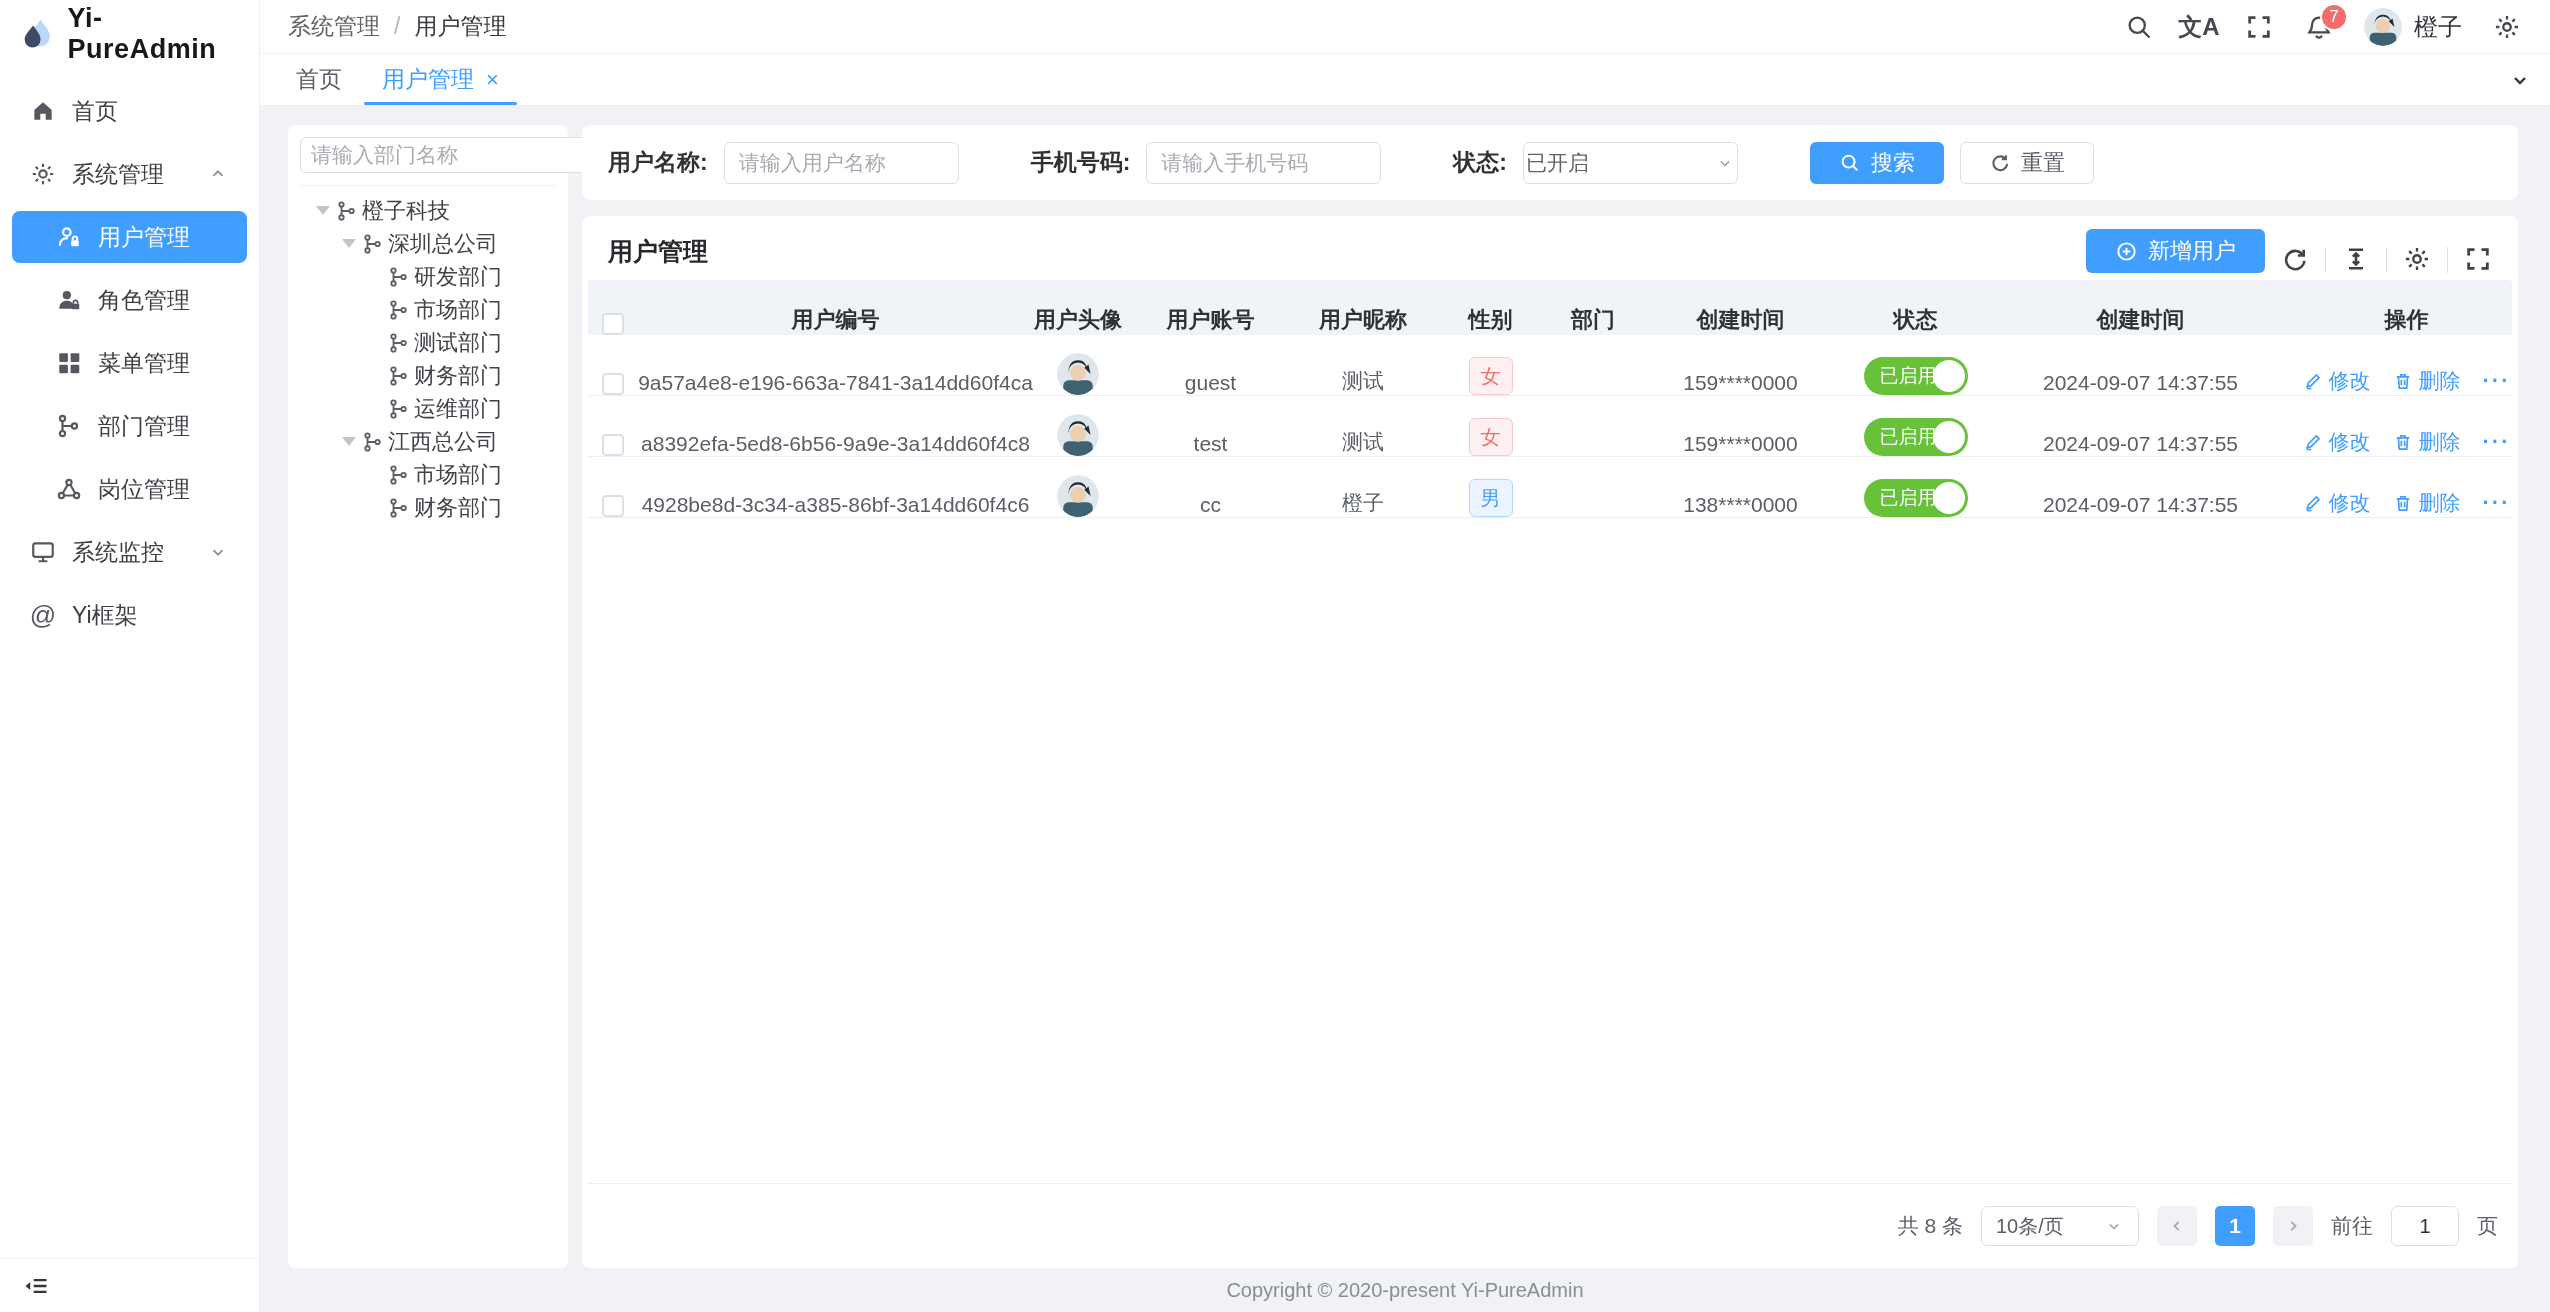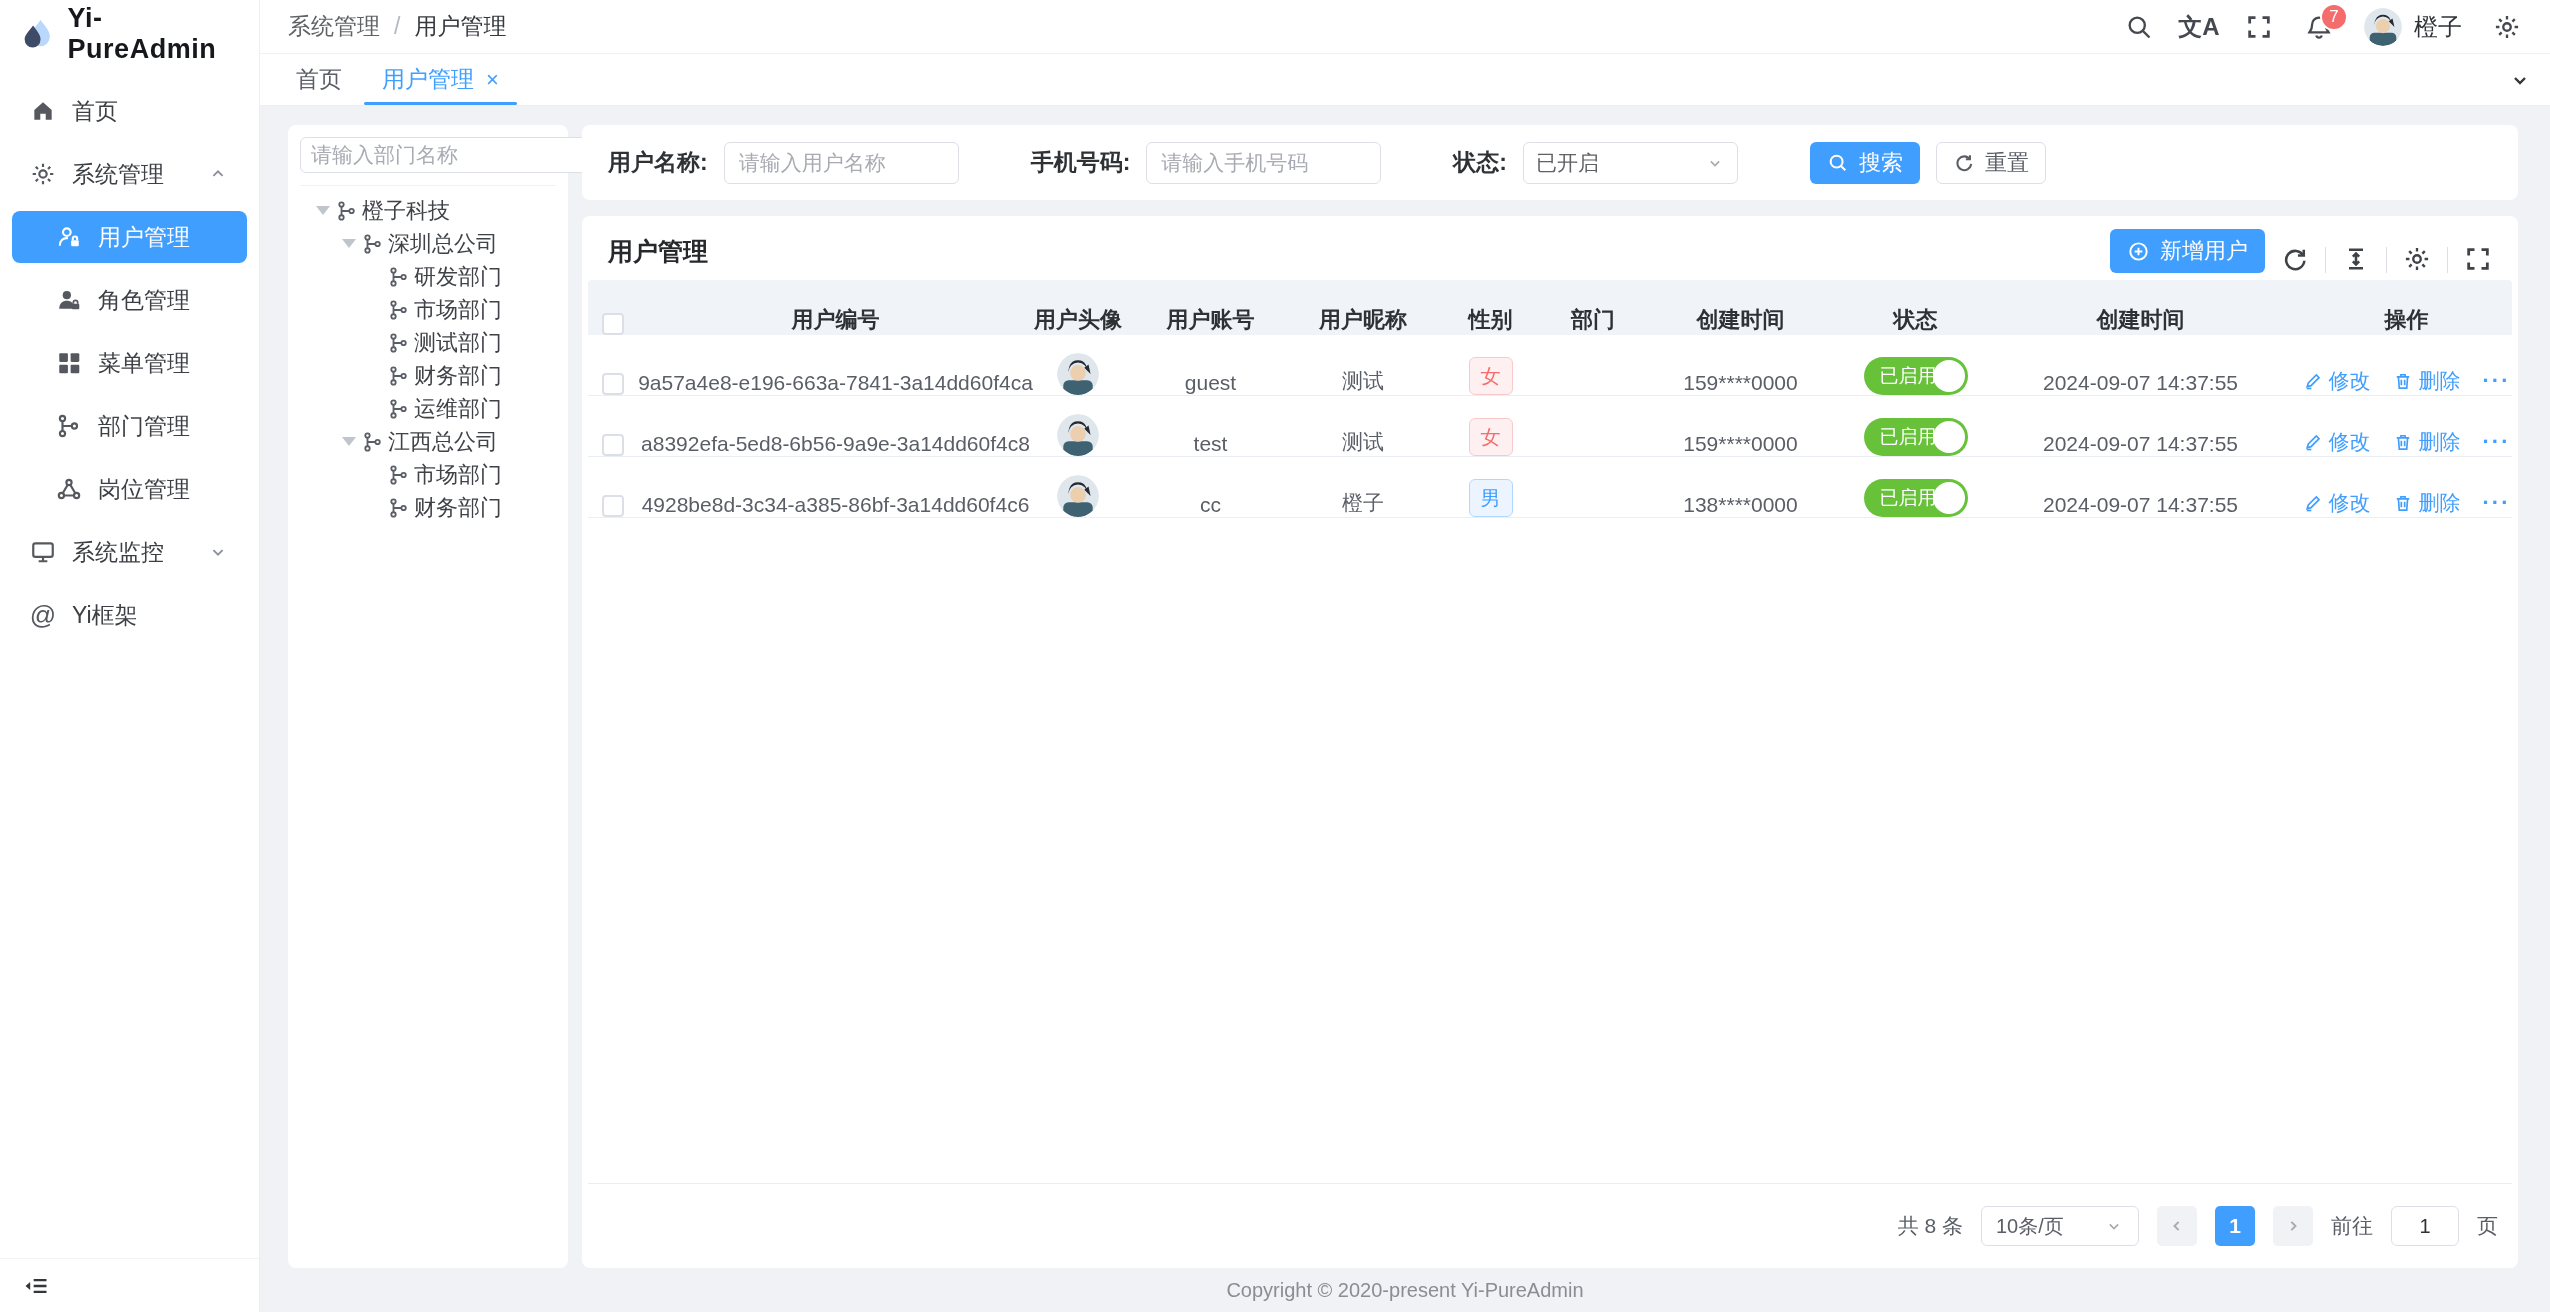--- a/index.html
+++ b/index.html
@@ -65,23 +65,23 @@
   .lvl3 { padding-left:88px; }
 
   
   .right-col { flex:1; margin-left:14px; display:flex; flex-direction:column; min-width:0; }
 
   .search-card { height:75px; background:#fff; border-radius:8px; display:flex; align-items:center; padding:0 26px; gap:16px; flex-shrink:0; }
   .f-label { font-size:23px; font-weight:700; color:#2f3235; white-space:nowrap; }
   .f-input { width:235px; height:42px; border:1px solid #dcdfe6; border-radius:6px; padding:0 14px; font-size:21px; color:#303133; outline:none; font-family:inherit; }
   .f-input::placeholder { color:#a8abb2; }
   .gap-lg { width:40px; flex-shrink:0; }
-  .f-select { width:215px; height:42px; border:1px solid #dcdfe6; border-radius:6px; display:flex; align-items:center; padding:0 12px; font-size:21px; color:#606266; cursor:pointer; background:#fff; }
+  .f-select { width:215px; height:42px; border:1px solid #dcdfe6; border-radius:6px; display:flex; align-items:center; padding:0 2px; font-size:21px; color:#606266; cursor:pointer; background:#fff; }
   .f-select .sel-chevron { margin-left:auto; color:#a8abb2; }
-  .btn { height:42px; border-radius:6px; display:flex; align-items:center; gap:10px; padding:0 16px; font-size:22px; cursor:pointer; border:1px solid transparent; white-space:nowrap; }
+  .btn { height:42px; border-radius:6px; display:flex; align-items:center; gap:10px; padding:0 28px; font-size:22px; cursor:pointer; border:1px solid transparent; white-space:nowrap; }
   .btn-primary { background:#409eff; color:#fff; }
   .btn-plain { background:#fff; color:#5a5e66; border-color:#dcdfe6; }
 
   .table-card { flex:1; margin-top:16px; background:#fff; border-radius:8px; display:flex; flex-direction:column; padding:0 6px; min-height:0; }
   .card-head { height:64px; display:flex; align-items:center; padding:6px 20px 0; flex-shrink:0; }
   .card-title { font-size:25px; font-weight:700; color:#26282c; }
   .card-tools { margin-left:auto; display:flex; align-items:flex-end; gap:16px; }
   .tool-icon { width:28px; height:28px; color:#3f4247; cursor:pointer; }
   .tool-sep { width:1px; height:26px; background:#dcdfe6; }
 

